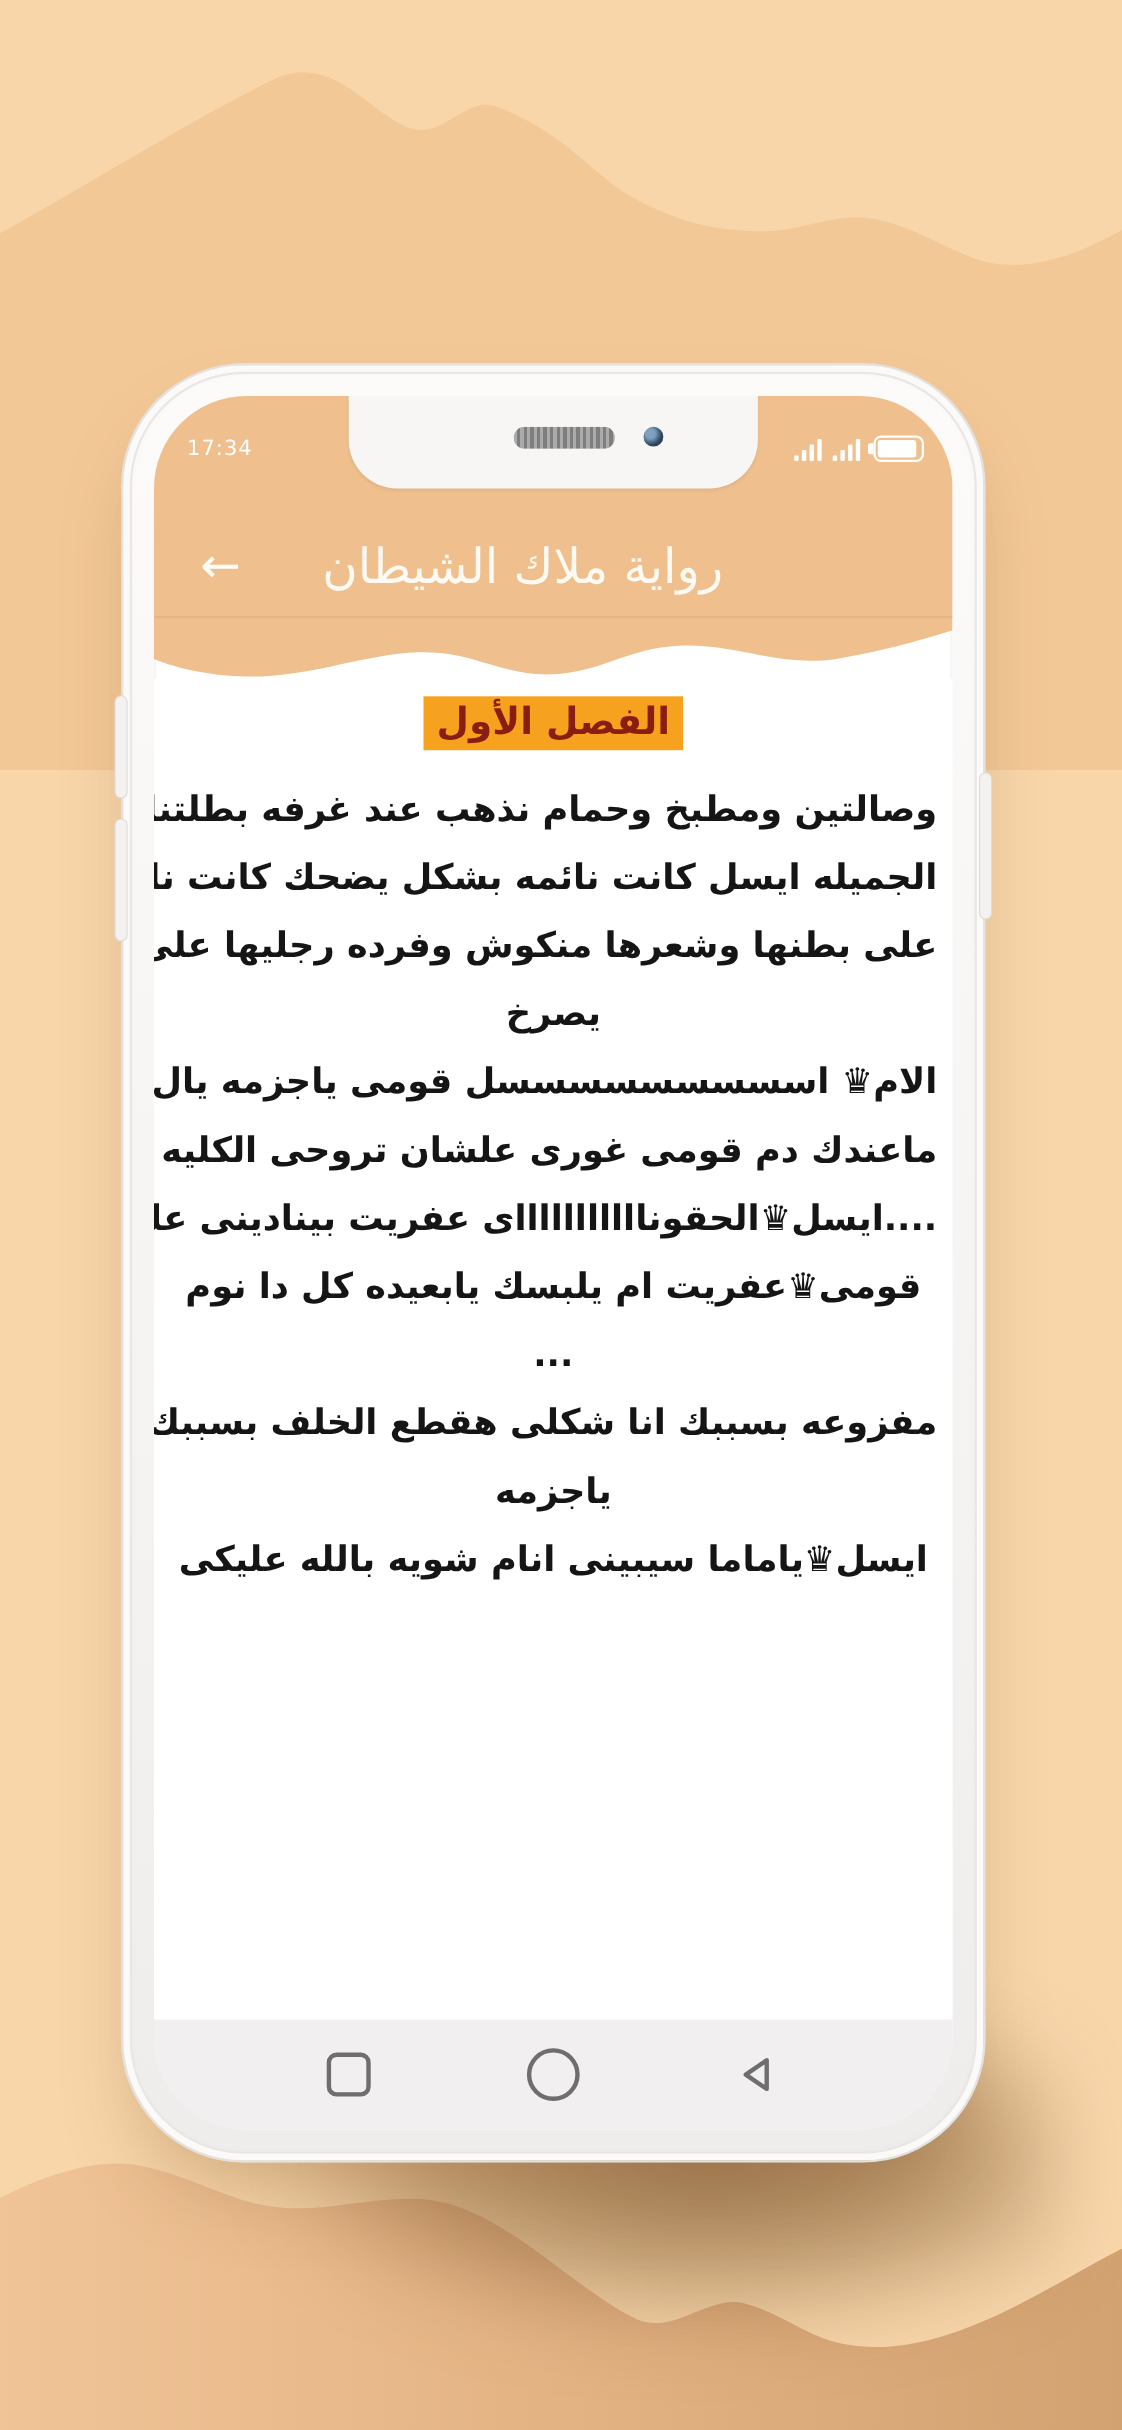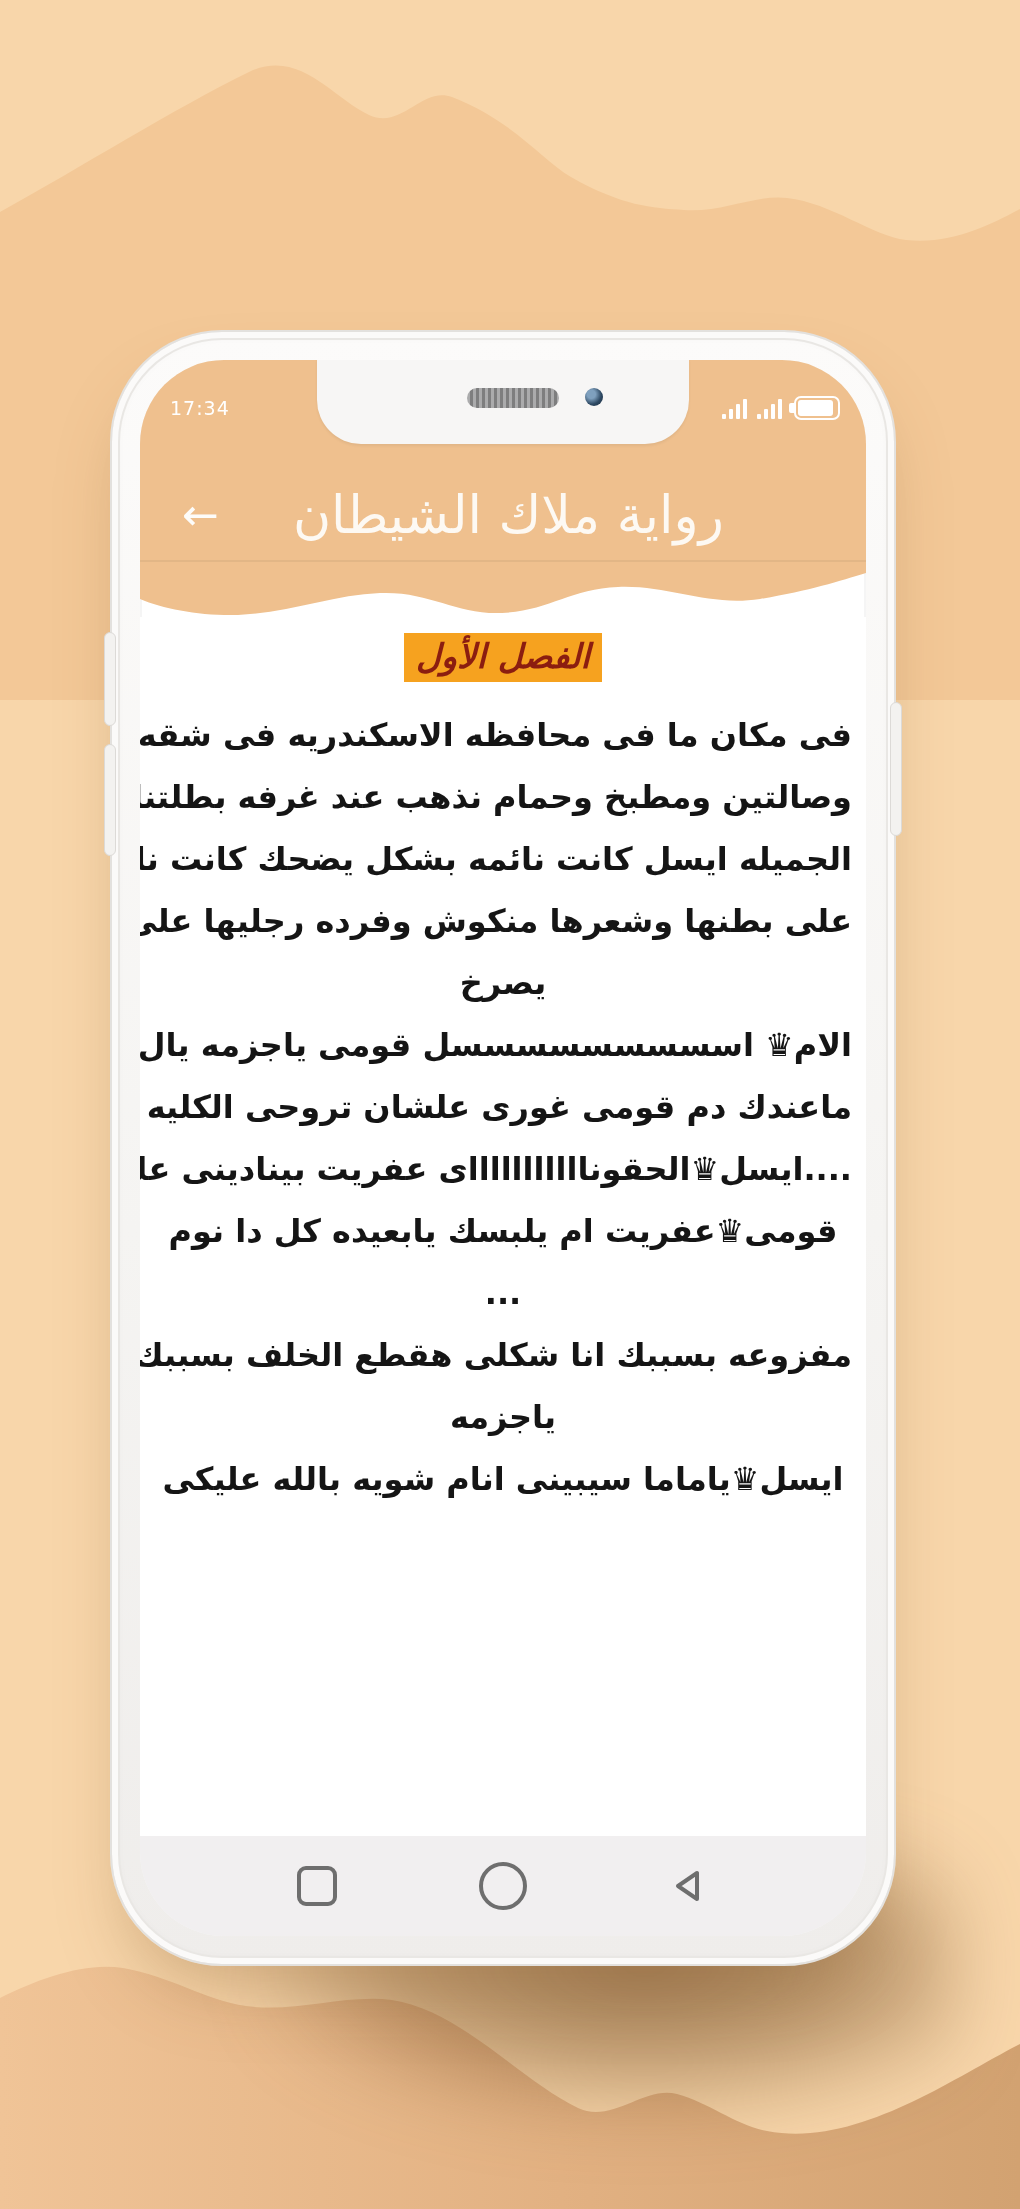--- a/index.html
+++ b/index.html
@@ -60,28 +60,28 @@
     position:absolute;left:50%;transform:translateX(-50%);top:-2px;width:372px;height:86px;
     background:#F7F6F5;border-radius:0 0 44px 44px;
     box-shadow:0 2px 3px rgba(0,0,0,0.06);
   }
   .speaker{position:absolute;left:150px;top:30px;width:92px;height:20px;background:#8F8F90;border-radius:10px;
     background-image:repeating-linear-gradient(90deg,rgba(255,255,255,0.25) 0 3px,rgba(0,0,0,0.12) 3px 6px);}
   .camera{position:absolute;left:268px;top:30px;width:18px;height:18px;border-radius:50%;
     background:radial-gradient(circle at 35% 35%,#7FA0BE 0 25%,#2E4963 60%,#1B2B3C 100%);}
   .appbar-row{position:absolute;top:122px;left:0;right:0;height:66px;display:flex;align-items:center;}
   .back-arrow{margin-left:42px;font-size:44px;color:#FDFCF9;line-height:1;}
-  .appbar-title{margin-left:74px;font-size:52px;color:#FDF9F3;direction:rtl;}
+  .appbar-title{margin-left:74px;font-size:44px;color:#FDF9F3;direction:rtl;}
   
   .header-wave{flex:0 0 auto;display:block;margin-top:-1px;}
   
   .reader{flex:1 1 auto;background:#FFFFFF;text-align:center;padding:0 14px;overflow:hidden;}
   .chapter-badge{
     display:inline-block;margin-top:16px;padding:3px 12px 6px 12px;
-    background:#F6A21F;color:#8B1D10;font-size:34px;font-weight:700;direction:rtl;font-style:italic;
+    background:#F6A21F;color:#8B1D10;font-size:34px;font-weight:700;direction:rtl;
   }
   .lines{margin-top:22px;}
   .line{
     direction:rtl;white-space:nowrap;font-size:32px;font-weight:700;color:#151515;
     line-height:62px;height:62px;
   }
   
   .nav-bar{
     flex:0 0 auto;height:100px;background:#F1EFF0;
     display:flex;align-items:center;justify-content:center;gap:142px;
@@ -151,21 +151,20 @@
       </div>
     </div>
 
     <svg class="header-wave" width="726" height="56" viewBox="0 0 726 56">
       <path fill="#EFC08E" d="M0,0 L726,0 L726,12 C700,20 668,30 620,38 C568,46 530,24 478,26 C430,28 408,50 362,52 C316,54 290,30 240,32 C192,34 148,52 98,54 C60,55 24,48 0,38 Z"></path>
     </svg>
 
     <div class="reader">
       <span class="chapter-badge">الفصل الأول</span>
       <div class="lines">
-          <div class="line">فى مكان ما فى محافظه الاسكندريه فى شقه</div>
           <div class="line">وصالتين ومطبخ وحمام نذهب عند غرفه بطلتنا</div>
           <div class="line">الجميله ايسل كانت نائمه بشكل يضحك كانت نائمه</div>
           <div class="line">على بطنها وشعرها منكوش وفرده رجليها على</div>
           <div class="line">يصرخ</div>
           <div class="line">الام♛ اسسسسسسسسسل قومى ياجزمه يال</div>
           <div class="line">ماعندك دم قومى غورى علشان تروحى الكليه</div>
           <div class="line">....ايسل♛الحقوناااااااااااى عفريت بينادينى عليا</div>
           <div class="line">قومى♛عفريت ام يلبسك يابعيده كل دا نوم</div>
           <div class="line">...</div>
           <div class="line">مفزوعه بسببك انا شكلى هقطع الخلف بسببك</div>

